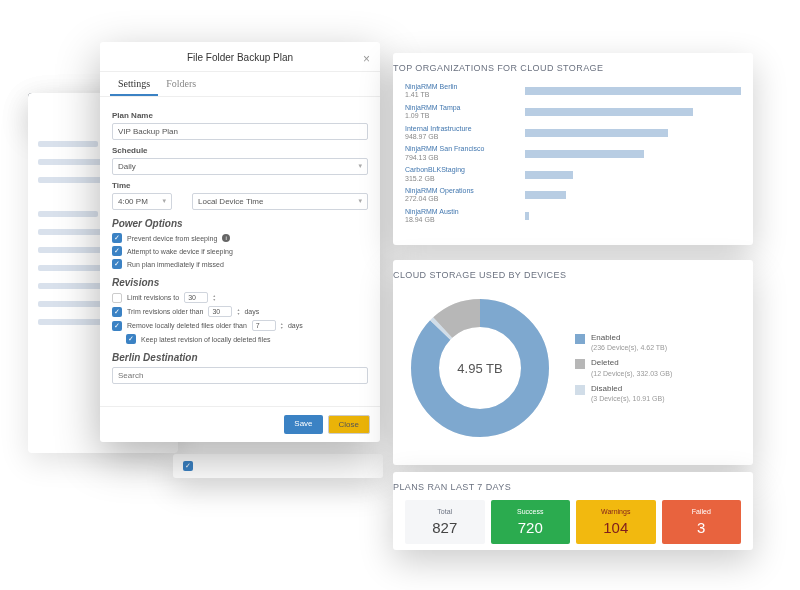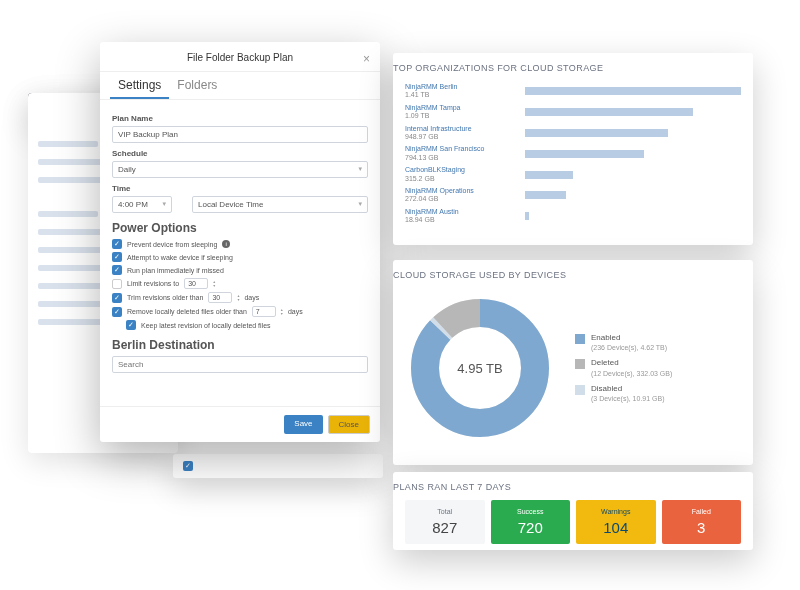--- a/index.html
+++ b/index.html
@@ -10,30 +10,30 @@
 .bg-header { position: absolute; left: 28px; top: 93px; width: 150px; height: 36px; background: #1d2939; border-radius: 4px 4px 0 0; display: flex; align-items: center; padding: 0 10px; box-shadow: 0 8px 30px rgba(0,0,0,0.12); }
 .brand { color: #fff; font-size: 14px; font-weight: 700; letter-spacing: 0.5px; }
 .bg-line { height: 6px; background: #d9e1ec; margin: 12px 10px 0; border-radius: 2px; }
 .bg-line.short { width: 40%; }
 
 
 .modal { position: absolute; left: 100px; top: 42px; width: 280px; height: 400px; background: #fff; border-radius: 3px; box-shadow: 0 15px 45px rgba(0,0,0,0.3); display: flex; flex-direction: column; }
 .modal-header { text-align: center; padding: 10px 0 8px; font-size: 10px; color: #333; border-bottom: 1px solid #eee; position: relative; }
 .close-x { position: absolute; right: 10px; top: 10px; color: #999; font-size: 12px; cursor: pointer; }
 .tabs { display: flex; padding: 0 10px; border-bottom: 1px solid #eee; }
-.tab { font-size: 12px; padding: 6px 8px 5px; color: #888; cursor: pointer; }
+.tab { font-size: 10px; padding: 6px 8px 5px; color: #888; cursor: pointer; font-family: Liberation Serif, serif; }
 .tab.active { color: #333; border-bottom: 2px solid #3b82c4; }
 .modal-body { padding: 8px 12px; flex: 1; overflow: hidden; font-size: 8px; color: #444; }
 .label { font-size: 8px; font-weight: 600; color: #555; margin-top: 6px; margin-bottom: 3px; }
 .input { width: 100%; border: 1px solid #d0d5dd; border-radius: 2px; padding: 3px 5px; font-size: 8px; color: #555; background: #fff; }
 .input.select { position: relative; }
 .input.select::after { content: "▾"; position: absolute; right: 5px; top: 3px; color: #aaa; font-size: 7px; }
 .row { display: flex; gap: 20px; }
 .row .input { flex: 1; }
-.section-head { font-size: 12px; font-weight: 600; color: #555; margin-top: 8px; margin-bottom: 4px; }
+.section-head { font-size: 10px; font-weight: 600; color: #555; margin-top: 8px; margin-bottom: 4px; font-style: italic; }
 .check-row { display: flex; align-items: center; gap: 5px; margin: 3px 0; font-size: 7px; color: #555; }
 .cbox { width: 10px; height: 10px; background: #3b82c4; border-radius: 2px; display: inline-flex; align-items: center; justify-content: center; color: #fff; font-size: 7px; flex-shrink: 0; }
 .cbox.off { background: #fff; border: 1px solid #ccc; }
 .info-icon { width: 8px; height: 8px; border-radius: 50%; background: #666; color: #fff; display: inline-flex; align-items: center; justify-content: center; font-size: 6px; flex-shrink: 0; }
 .small-num { width: 24px; border: 1px solid #d0d5dd; border-radius: 2px; padding: 1px 3px; font-size: 7px; display: inline-block; }
 .spin { display: inline-flex; flex-direction: column; vertical-align: middle; }
 .spin span { font-size: 4px; line-height: 4px; color: #999; }
 .indent { margin-left: 14px; }
 .modal-footer { display: flex; justify-content: flex-end; gap: 5px; padding: 8px 10px; border-top: 1px solid #eee; }
 .btn { padding: 4px 10px; font-size: 8px; border-radius: 2px; cursor: pointer; }
@@ -70,21 +70,21 @@
 
 
 .plans-card { left: 393px; top: 472px; width: 360px; height: 78px; }
 .stats { display: flex; padding: 0 12px 12px; gap: 6px; }
 .stat { flex: 1; text-align: center; padding: 8px 4px; border-radius: 2px; }
 .stat-label { font-size: 7px; margin-bottom: 4px; }
 .stat-val { font-size: 15px; font-weight: 400; }
 .st-total { background: #f5f6f8; color: #6b7280; }
 .st-total .stat-val { color: #444; }
 .st-success { background: #2bab4f; color: #fff; }
-.st-warn { background: #f2b90f; color: #0c4a6e; }
+.st-warn { background: #f2b90f; color: #7f1d1d; }
 .st-fail { background: #e8633e; color: #fff; }
 </style>
 </head>
 <body>
 
 <div class="bg-header">
   <span class="brand">ninja</span>
 </div>
 <div class="bg-panel">
   <div style="height:36px"></div>
@@ -135,20 +135,21 @@
     </div>
     <div class="check-row">
       <span class="cbox">✓</span>
       <span>Attempt to wake device if sleeping</span>
     </div>
     <div class="check-row">
       <span class="cbox">✓</span>
       <span>Run plan immediately if missed</span>
     </div>
 
+    <div class="section-head">Revisions</div>
     <div class="check-row">
       <span class="cbox off"></span>
       <span>Limit revisions to</span>
       <span class="small-num">30</span>
       <span class="spin">
           <span>▴</span>
           <span>▾</span>
         </span>
     </div>
     <div class="check-row">

